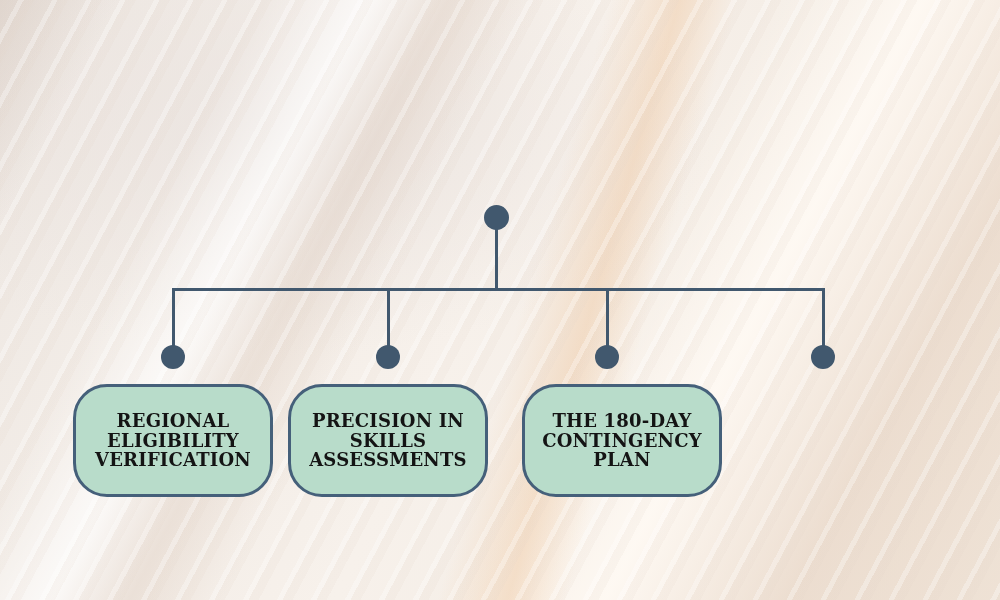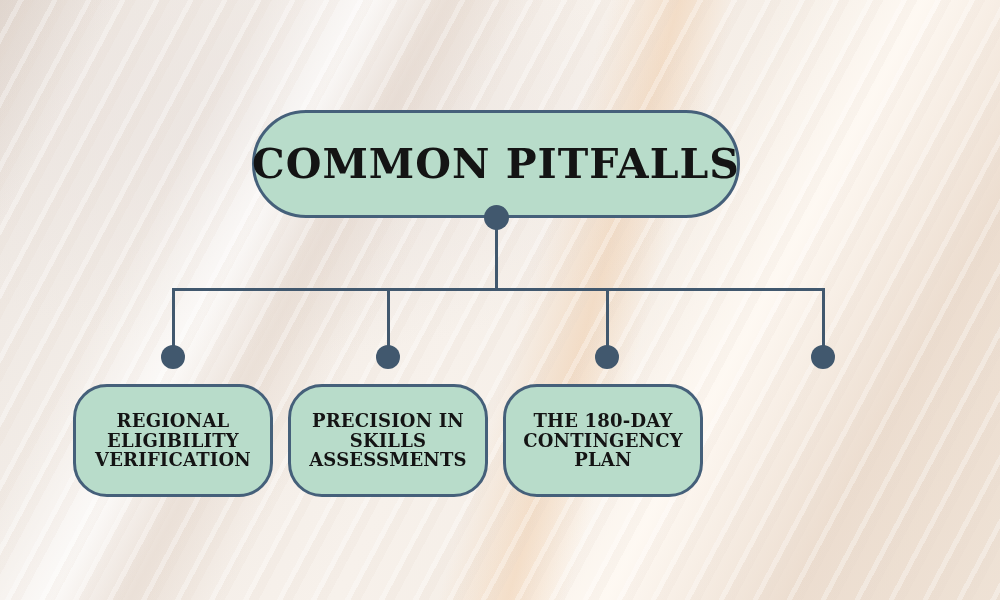--- a/index.html
+++ b/index.html
@@ -51,21 +51,21 @@
   .node .label{
     font-weight:bold;
     font-size:18px;
     line-height:1.1;
     letter-spacing:.2px;
     white-space:pre-line;
     padding:0 4px;
   }
   .node-1{left:73px;}
   .node-2{left:288px;}
-  .node-3{left:503px;}
+  .node-3{left:522px;}
   .node-4{left:723px;}
   .cline{position:absolute;background:var(--connector);}
   .trunk{left:494.5px;top:216px;width:3px;height:74px;}
   .crossbar{left:171.5px;top:288px;width:653px;height:3px;}
   .drop{width:3px;top:290px;height:62px;}
   .drop-1{left:171.5px;}
   .drop-2{left:386.5px;}
   .drop-3{left:605.5px;}
   .drop-4{left:821.5px;}
   .dot{
@@ -78,23 +78,20 @@
   .dot-1{left:161px;}
   .dot-2{left:376px;}
   .dot-3{left:595px;}
   .dot-4{left:811px;}
 </style>
 </head>
 <body>
 
 <div class="canvas">
 
-  <div class="pill">
-    <div class="title">COMMON PITFALLS</div>
-  </div>
 
   <span class="dot dot-top"></span>
   <div class="cline trunk"></div>
   <div class="cline crossbar"></div>
 
   <div class="cline drop drop-1"></div>
   <div class="cline drop drop-2"></div>
   <div class="cline drop drop-3"></div>
   <div class="cline drop drop-4"></div>
 

